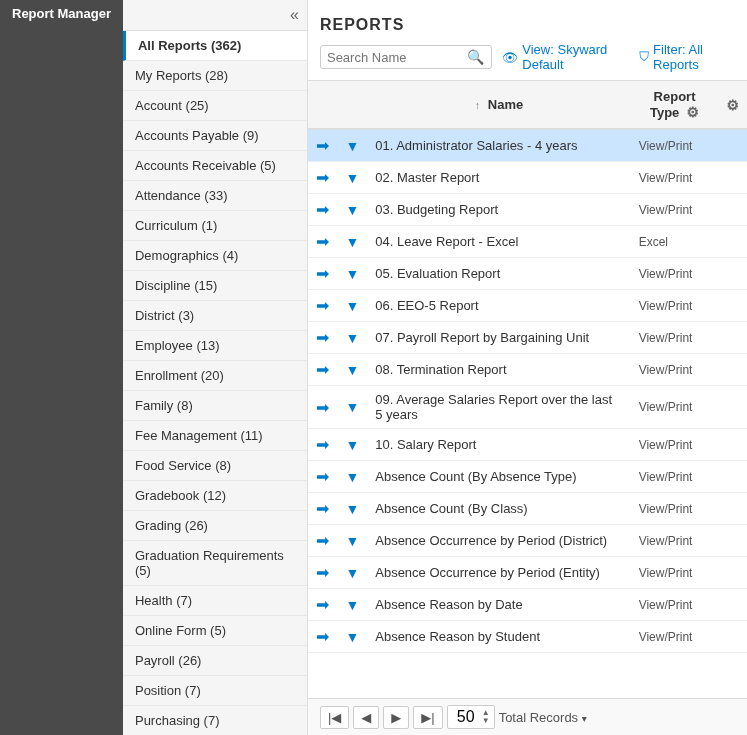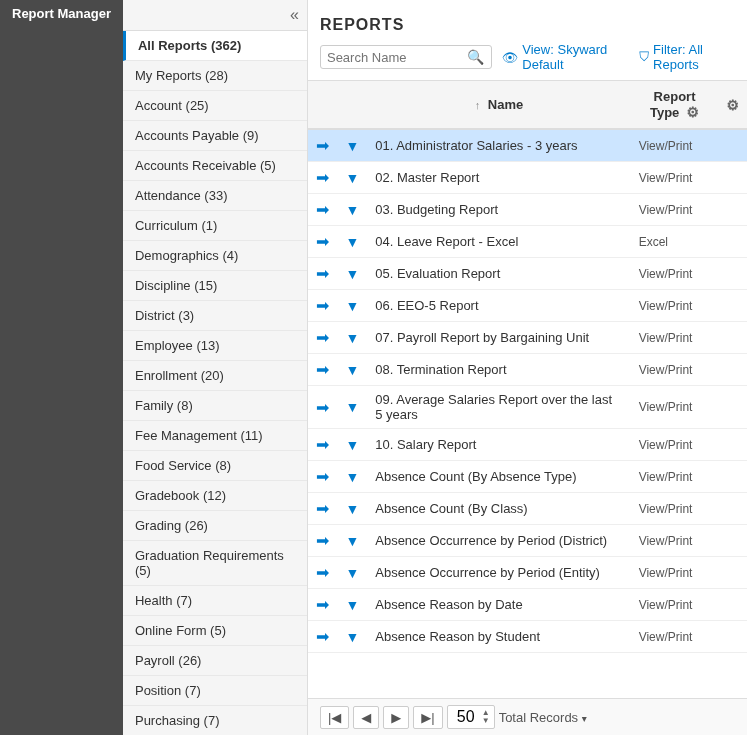--- a/index.html
+++ b/index.html
@@ -151,21 +151,21 @@
           </thead>
           <tbody id="reports-tbody">
               <tr class="selected">
       <td class="td-icon">
         <span class="run-icon" style="color:#007bcc;">➡</span>
       </td>
       <td class="td-arrow">
         <span class="arrow-icon" style="color:#007bcc;">▼</span>
       </td>
       <td class="td-name">
-        <span>01. Administrator Salaries - 3 years</span>
+        <span>01. Administrator Salaries - 4 years</span>
       </td>
       <td class="td-type">
         <span>View/Print</span>
       </td>
       <td></td>
     </tr>
               <tr>
       <td class="td-icon">
         <span class="run-icon" style="color:#007bcc;">➡</span>
       </td>

